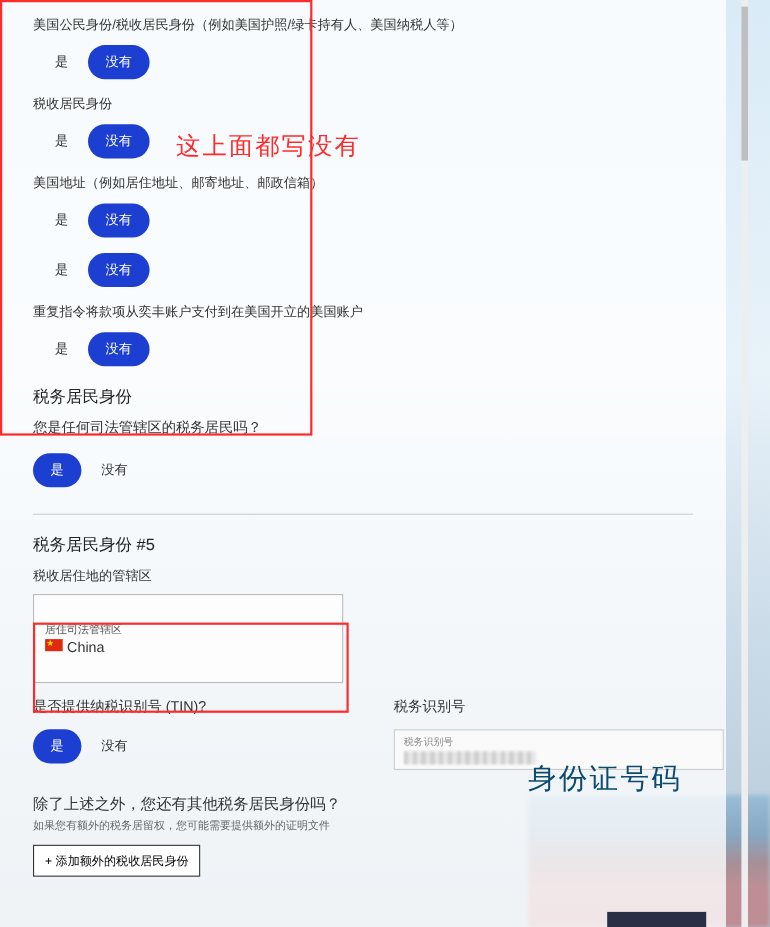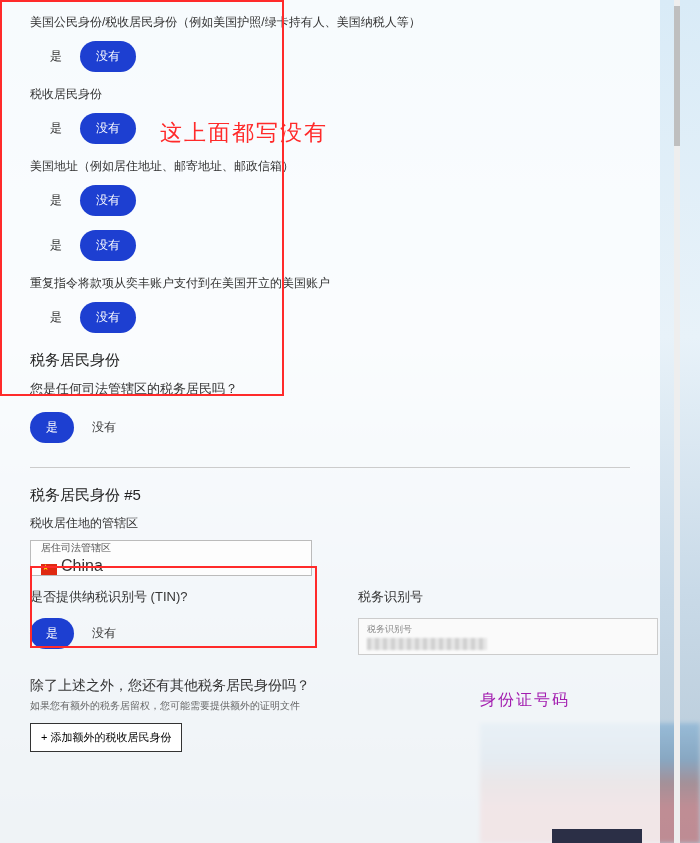--- a/index.html
+++ b/index.html
@@ -10,32 +10,32 @@
     .qlabel{font-size:12px;color:#333;margin-bottom:10px}
     .choices{display:flex;align-items:center;gap:18px;padding-left:20px}
     .choice{font-size:12px;color:#333;cursor:pointer}
     .pill{background:#1d3fd1;color:#fff;padding:7px 16px;border-radius:16px;font-size:12px;cursor:pointer;display:inline-block}
     .redbox1{position:absolute;left:0;top:0;width:284px;height:396px;border:2px solid #ff2a2a;pointer-events:none}
     .anno1{position:absolute;left:160px;top:118px;color:#ff2a2a;font-size:22px;letter-spacing:2px;pointer-events:none}
     .hr{border:none;border-top:1px solid #ccc;margin:24px 0 16px}
     .sect{font-size:15px;color:#222;margin-top:18px;margin-bottom:10px}
     .sub{font-size:13px;color:#333;margin-bottom:14px}
     .redbox2{position:absolute;border:2px solid #ff2a2a;pointer-events:none}
-    .jur{border:1px solid #bbb;background:#fdfdfd;padding:0 10px;width:282px;position:relative}
+    .jur{border:1px solid #bbb;background:#fdfdfd;padding:24px 10px;width:282px;position:relative}
     .jur .j1{font-size:10px;color:#555}
-    .jur .j2{font-size:16px;color:#333;margin-top:2px;display:flex;align-items:flex-end;gap:4px}
+    .jur .j2{font-size:13px;color:#333;margin-top:2px;display:flex;align-items:flex-start;gap:4px}
     .flag{width:16px;height:11px;background:#df2910;position:relative;display:inline-block}
     .flag::after{content:"★";color:#ffde00;font-size:8px;position:absolute;left:1px;top:-1px}
     .twocol{display:flex;gap:88px;margin-top:12px}
     .twocol>div{flex:0 0 auto}
     .tin-label{font-size:13px;color:#333;margin-bottom:12px}
     .tinbox{border:1px solid #ccc;background:#fafafa;width:300px;padding:4px 8px}
     .tinbox .t1{font-size:9px;color:#888}
     .tinbox .t2{height:12px;background:repeating-linear-gradient(90deg,#d0d0d0 0 4px,#e6e6e6 4px 8px);width:120px;margin-top:2px;filter:blur(1px)}
-    .anno2{position:absolute;color:#a21caf;font-size:16px;letter-spacing:2px;pointer-events:none}
+    .anno2{position:absolute;color:#0c4a6e;font-size:26px;letter-spacing:2px;pointer-events:none}
     .disc{font-size:10px;color:#666;margin-top:4px}
     .addbtn{border:1px solid #333;background:#fff;padding:6px 10px;font-size:11px;font-weight:400;cursor:pointer;margin-top:10px}
     .sidebar{position:absolute;right:20px;top:0;width:6px;height:843px;background:#eee}
     .sidebar .thumb{width:6px;height:140px;background:#bfbfbf;position:absolute;top:6px}
     .darkbtn{position:absolute;bottom:0;left:552px;width:90px;height:14px;background:#2b2f46}
   </style>
 </head>
 <body>
 
 <div class="panel">

